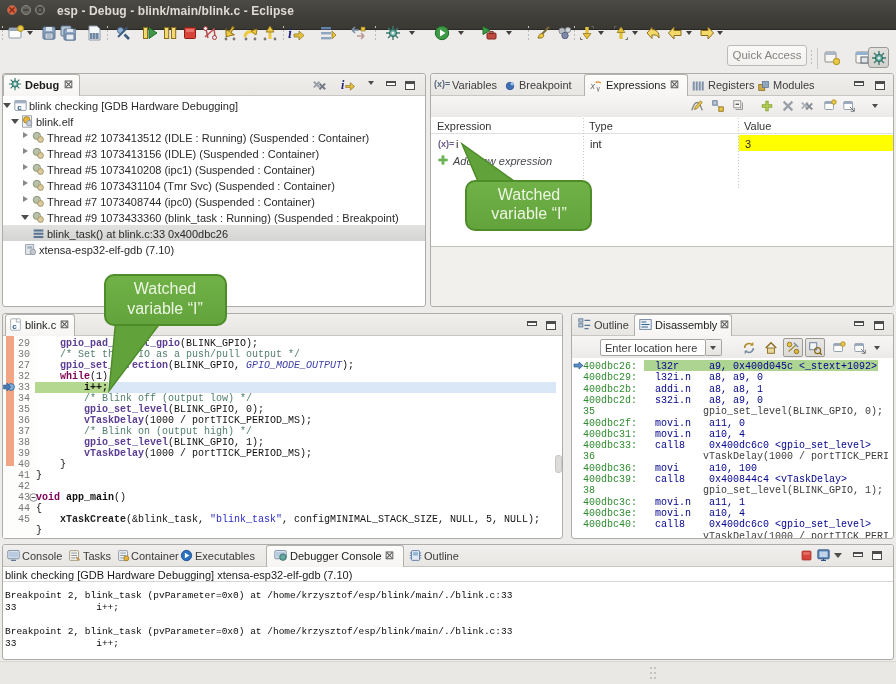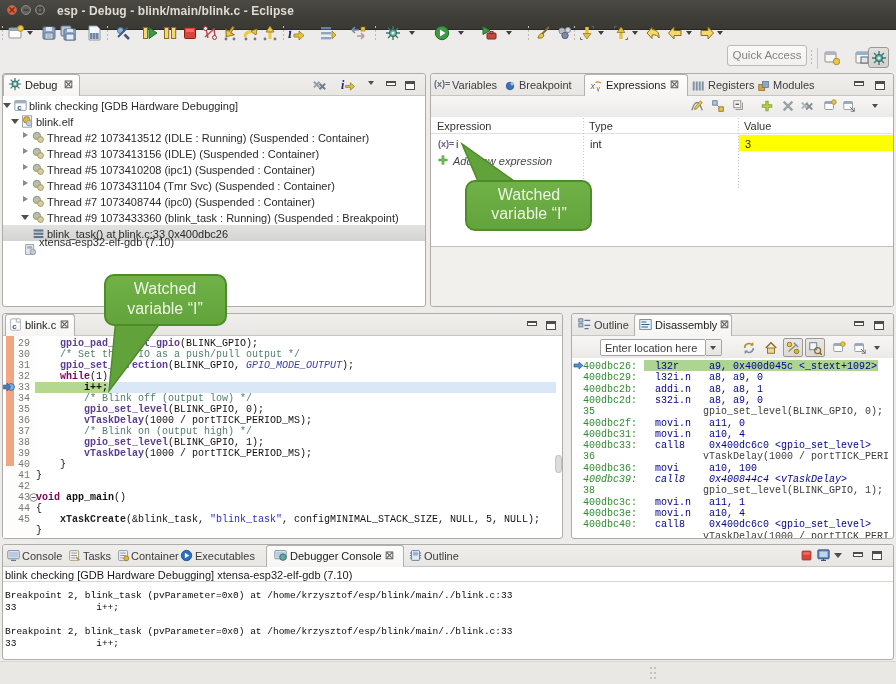--- a/index.html
+++ b/index.html
@@ -248,21 +248,21 @@
 
     <div class="abs" style="left:3px;top:74px;width:422px;height:22px;background:linear-gradient(#f0efed,#e8e6e3);border-bottom:1px solid #c8c6c2;border-radius:3px 3px 0 0;"></div>
     <div class="tab sel" style="left:3px;top:74px;width:77px;"></div>
     <svg class="ticon" style="left:8px;top:77px;width:14px;height:14px;" viewBox="0 0 16 16">
         <g stroke="#3c7a6e" stroke-width="1.4">
           <path d="M8 1v14M1 8h14M3 3l10 10M13 3L3 13"></path>
         </g>
         <circle cx="8" cy="8" r="3.6" fill="#64a8a0" stroke="#2c6a5e"></circle>
         <circle cx="8" cy="8" r="1.6" fill="#dff0ea"></circle>
       </svg>
-    <div class="tlabel on" style="left:25px;top:79px;font-weight:normal;">Debug</div>
+    <div class="tlabel on" style="left:25px;top:79px;font-weight:bold;">Debug</div>
     <div class="closex" style="left:64px;top:79px;">☒</div>
 
     <svg class="ticon" style="left:312px;top:78px;width:15px;height:15px;" viewBox="0 0 16 16">
         <g stroke="#9aa0a8" stroke-width="2.2">
           <path d="M2 4l6 6M8 4l-6 6"></path>
         </g>
         <g stroke="#747c86" stroke-width="2.2">
           <path d="M8 6l6 6M14 6l-6 6"></path>
         </g>
       </svg>
@@ -331,21 +331,21 @@
           <rect x="2" y="7" width="12" height="2.6"></rect>
           <rect x="2" y="11" width="12" height="2.6"></rect>
         </g>
       </svg>
     <div class="treetxt" style="left:47px;top:228px;">blink_task() at blink.c:33 0x400dbc26</div>
     <svg class="ticon" style="left:24px;top:243px;width:13px;height:13px;" viewBox="0 0 16 16">
         <rect x="2" y="2" width="10" height="12" fill="#e4e6ea" stroke="#8a93a0"></rect>
         <rect x="4" y="4" width="6" height="3" fill="#9fb0c4"></rect>
         <circle cx="11" cy="11" r="3.4" fill="#c6cad1" stroke="#8a93a0"></circle>
       </svg>
-    <div class="treetxt" style="left:39px;top:236px;text-align:center;">xtensa-esp32-elf-gdb (7.10)</div>
+    <div class="treetxt" style="left:39px;top:244px;text-align:center;">xtensa-esp32-elf-gdb (7.10)</div>
   </div>
   <div id="expr-content">
 
     <div class="abs" style="left:431px;top:74px;width:462px;height:22px;background:linear-gradient(#f0efed,#e8e6e3);border-bottom:1px solid #c8c6c2;border-radius:3px 3px 0 0;"></div>
     <div class="abs" style="left:434px;top:79px;width:17px;height:11px;font-size:9px;color:#5a6a7c;font-weight:bold;">(x)=</div>
     <div class="tlabel" style="left:452px;top:79px;">Variables</div>
     <svg class="ticon" style="left:504px;top:80px;width:12px;height:12px;" viewBox="0 0 16 16">
         <circle cx="8" cy="8" r="5" fill="#3f6fb5" stroke="#2a4f8a"></circle>
         <circle cx="11" cy="5" r="2.4" fill="#9fc0e8"></circle>
       </svg>
@@ -454,21 +454,21 @@
     <div class="abs" style="left:35px;top:382px;width:73px;height:11px;background:#b5d891;"></div>
     <div class="abs" style="left:108px;top:382px;width:448px;height:11px;background:#d9e7f6;"></div>
 
     <svg class="abs" style="left:3px;top:382px;" width="12" height="10" viewBox="0 0 12 10">
         <circle cx="8" cy="5" r="3.4" fill="#86b0da" stroke="#3a6ea5"></circle>
         <path d="M0.5 3h3.5V1l3.8 4-3.8 4V7H0.5z" fill="#4a7ab0" stroke="#2a5a90" stroke-width="0.6"></path>
       </svg>
 
     <div class="lnum" style="left:12px;top:338px;">29</div>
     <div class="lnum" style="left:12px;top:349px;">30</div>
-    <div class="lnum" style="left:12px;top:360px;">31</div>
+    <div class="lnum" style="left:12px;top:360px;">27</div>
     <div class="lnum" style="left:12px;top:371px;">32</div>
     <div class="lnum" style="left:12px;top:382px;">33</div>
     <div class="lnum" style="left:12px;top:393px;">34</div>
     <div class="lnum" style="left:12px;top:404px;">35</div>
     <div class="lnum" style="left:12px;top:415px;">36</div>
     <div class="lnum" style="left:12px;top:426px;">37</div>
     <div class="lnum" style="left:12px;top:437px;">38</div>
     <div class="lnum" style="left:12px;top:448px;">39</div>
     <div class="lnum" style="left:12px;top:459px;">40</div>
     <div class="lnum" style="left:12px;top:470px;">41</div>
@@ -567,21 +567,21 @@
     <div class="dl" style="left:583px;top:361px;"><span class="addr">400dbc26:</span>   l32r     a9, 0x400d045c &lt;_stext+1092&gt;</div>
     <div class="dl" style="left:583px;top:372px;"><span class="addr">400dbc29:</span>   l32i.n   a8, a9, 0</div>
     <div class="dl" style="left:583px;top:384px;"><span class="addr">400dbc2b:</span>   addi.n   a8, a8, 1</div>
     <div class="dl" style="left:583px;top:395px;"><span class="addr">400dbc2d:</span>   s32i.n   a8, a9, 0</div>
     <div class="dl" style="left:583px;top:406px;"><span class="addr">35</span><span class="srcd">                  gpio_set_level(BLINK_GPIO, 0);</span></div>
     <div class="dl" style="left:583px;top:418px;"><span class="addr">400dbc2f:</span>   movi.n   a11, 0</div>
     <div class="dl" style="left:583px;top:429px;"><span class="addr">400dbc31:</span>   movi.n   a10, 4</div>
     <div class="dl" style="left:583px;top:440px;"><span class="addr">400dbc33:</span>   call8    0x400dc6c0 &lt;gpio_set_level&gt;</div>
     <div class="dl" style="left:583px;top:451px;"><span class="addr">36</span><span class="srcd">                  vTaskDelay(1000 / portTICK_PERI</span></div>
     <div class="dl" style="left:583px;top:463px;"><span class="addr">400dbc36:</span>   movi     a10, 100</div>
-    <div class="dl" style="left:583px;top:474px;font-style:italic;"><span class="addr">400dbc39:</span>   call8    0x400844c4 &lt;vTaskDelay&gt;</div>
+    <div class="dl" style="left:583px;top:474px;"><span class="addr">400dbc39:</span>   call8    0x400844c4 &lt;vTaskDelay&gt;</div>
     <div class="dl" style="left:583px;top:485px;"><span class="addr">38</span><span class="srcd">                  gpio_set_level(BLINK_GPIO, 1);</span></div>
     <div class="dl" style="left:583px;top:497px;"><span class="addr">400dbc3c:</span>   movi.n   a11, 1</div>
     <div class="dl" style="left:583px;top:508px;"><span class="addr">400dbc3e:</span>   movi.n   a10, 4</div>
     <div class="dl" style="left:583px;top:519px;"><span class="addr">400dbc40:</span>   call8    0x400dc6c0 &lt;gpio_set_level&gt;</div>
     <div class="dl" style="left:583px;top:531px;height:7px;overflow:hidden;"><span class="srcd">                    vTaskDelay(1000 / portTICK_PERI</span></div>
   </div>
   <div id="console-content">
 
     <div class="abs" style="left:3px;top:545px;width:890px;height:22px;background:linear-gradient(#f0efed,#e8e6e3);border-bottom:1px solid #c8c6c2;border-radius:3px 3px 0 0;"></div>
     <svg class="ticon" style="left:7px;top:549px;width:13px;height:13px;" viewBox="0 0 16 16">

